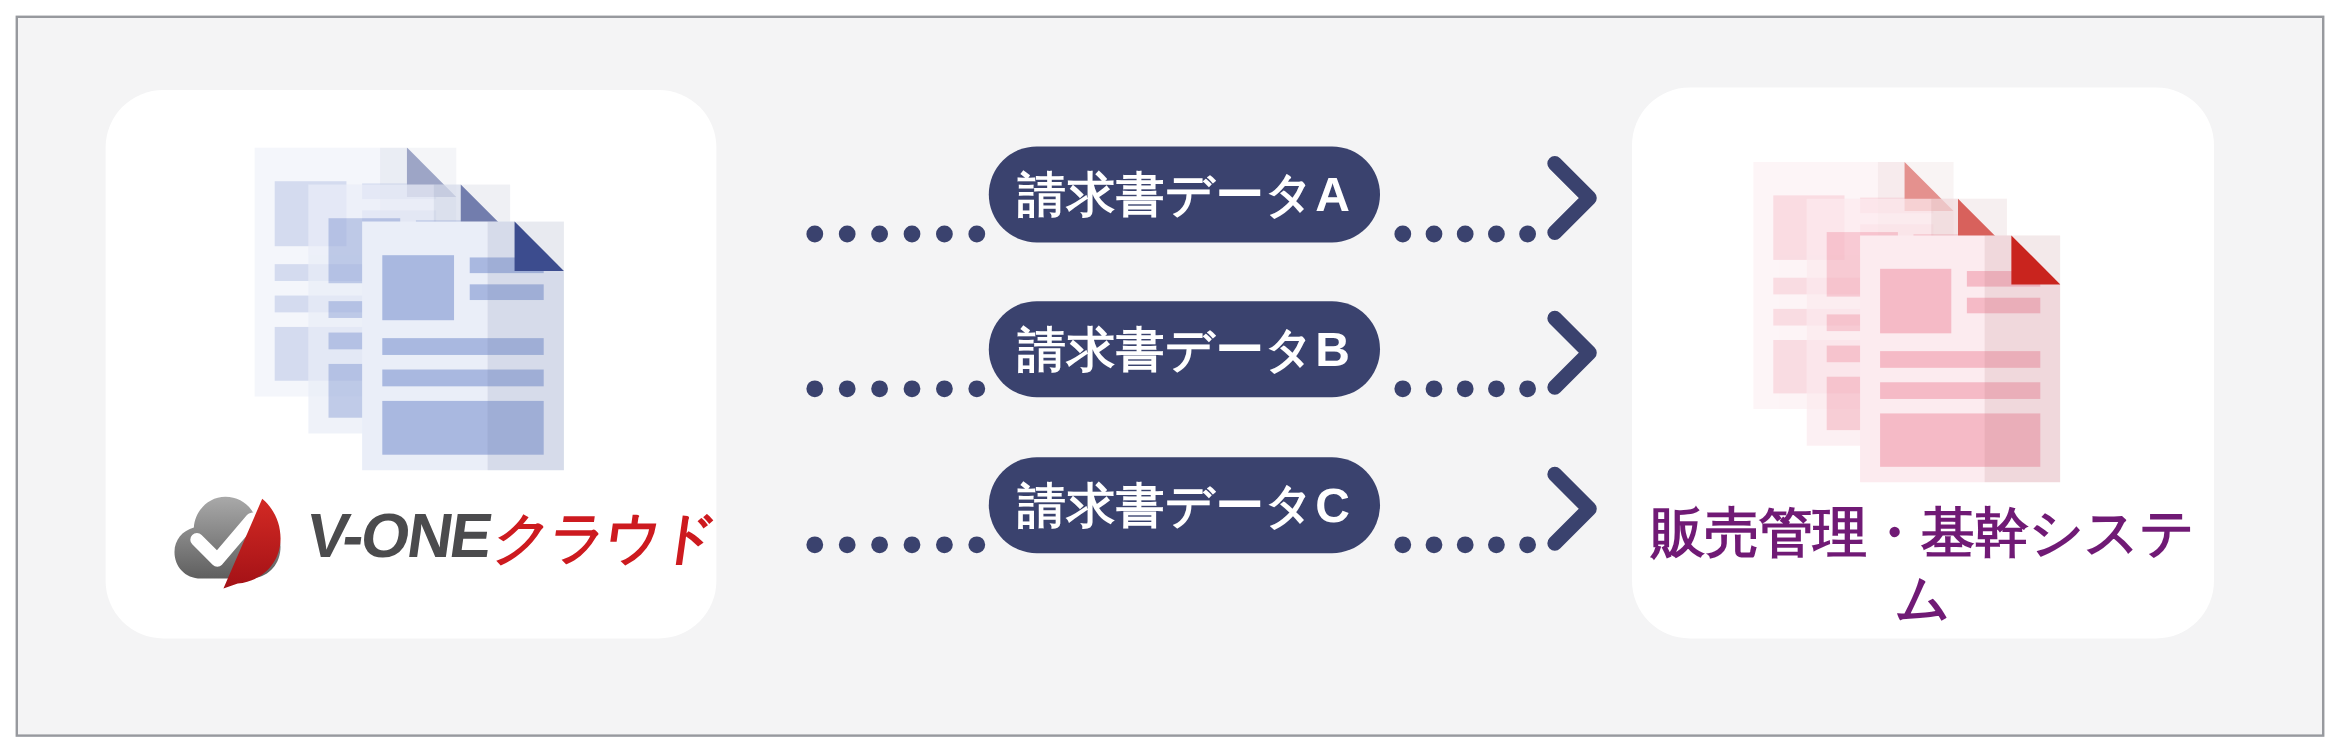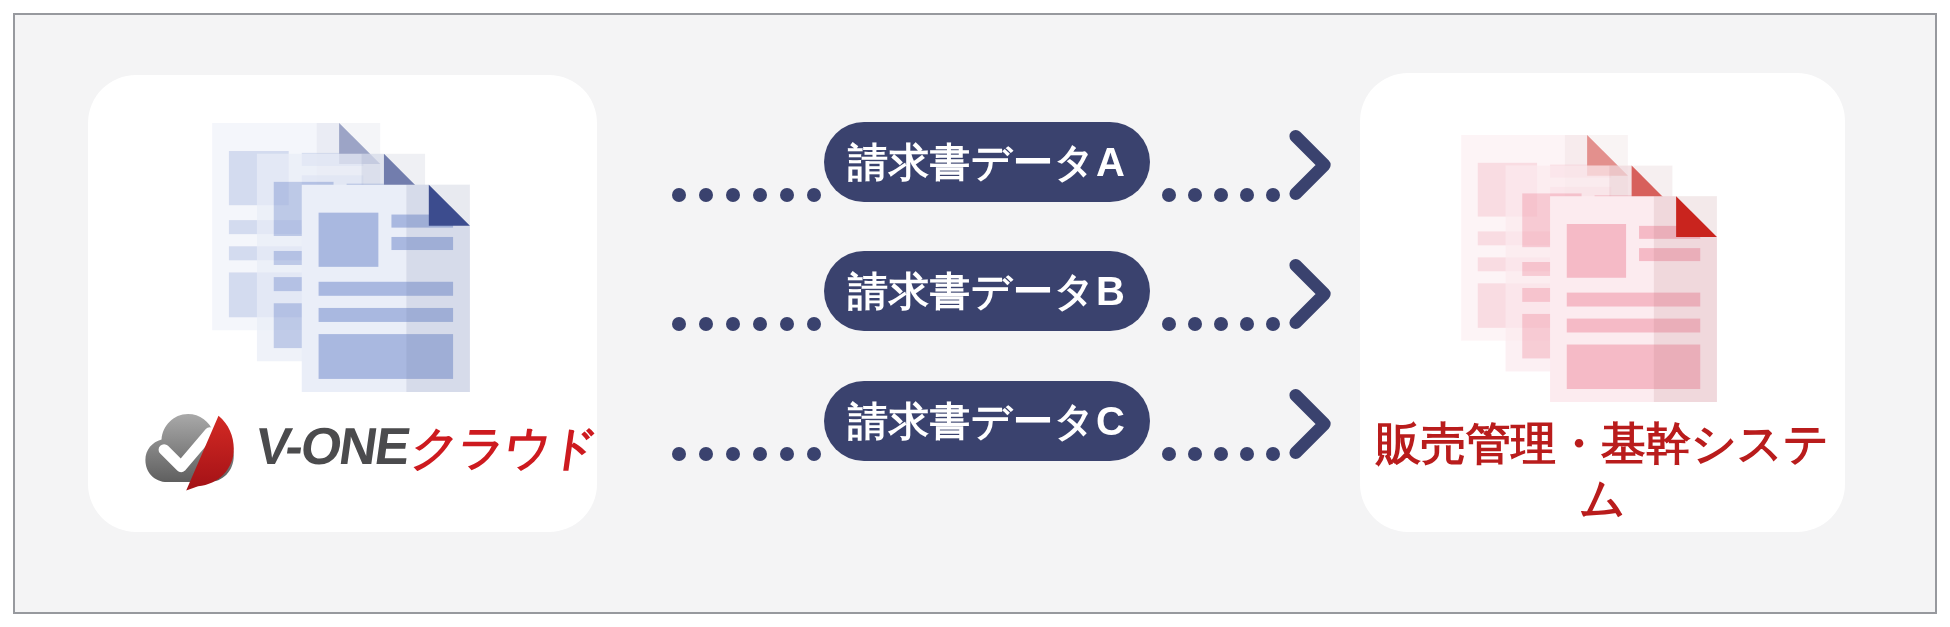--- a/index.html
+++ b/index.html
@@ -37,21 +37,21 @@
   .dots-left{gap:13px;width:149px;}
   .dots-right{gap:12px;width:118px;margin-left:12px;}
   .dot{width:14px;height:14px;border-radius:50%;background:#3a426e;flex:0 0 auto;}
   .pill{width:326px;height:80px;margin-left:3px;border-radius:40px;background:#3a426e;
         display:flex;align-items:center;justify-content:center;
         color:#ffffff;font-size:40px;font-weight:700;letter-spacing:1px;flex:0 0 auto;}
   .chev{width:46px;height:74px;margin-left:8px;flex:0 0 auto;}
   .chev path{stroke:#3a426e;stroke-width:13;fill:none;stroke-linecap:round;stroke-linejoin:round;}
 
   .target-label{position:absolute;left:0;right:0;top:344px;text-align:center;
-                color:#b91c1c;font-size:45px;font-weight:800;line-height:1.22;}
+                color:#701a75;font-size:45px;font-weight:800;line-height:1.22;}
 </style>
 </head>
 <body>
 
 <div class="canvas">
   <div class="frame"></div>
 
   <div class="card card-left">
     <svg class="docstack" style="left:124px;top:48px;" width="258" height="269" viewBox="0 0 276 288" aria-hidden="true">
       <g class="back">

